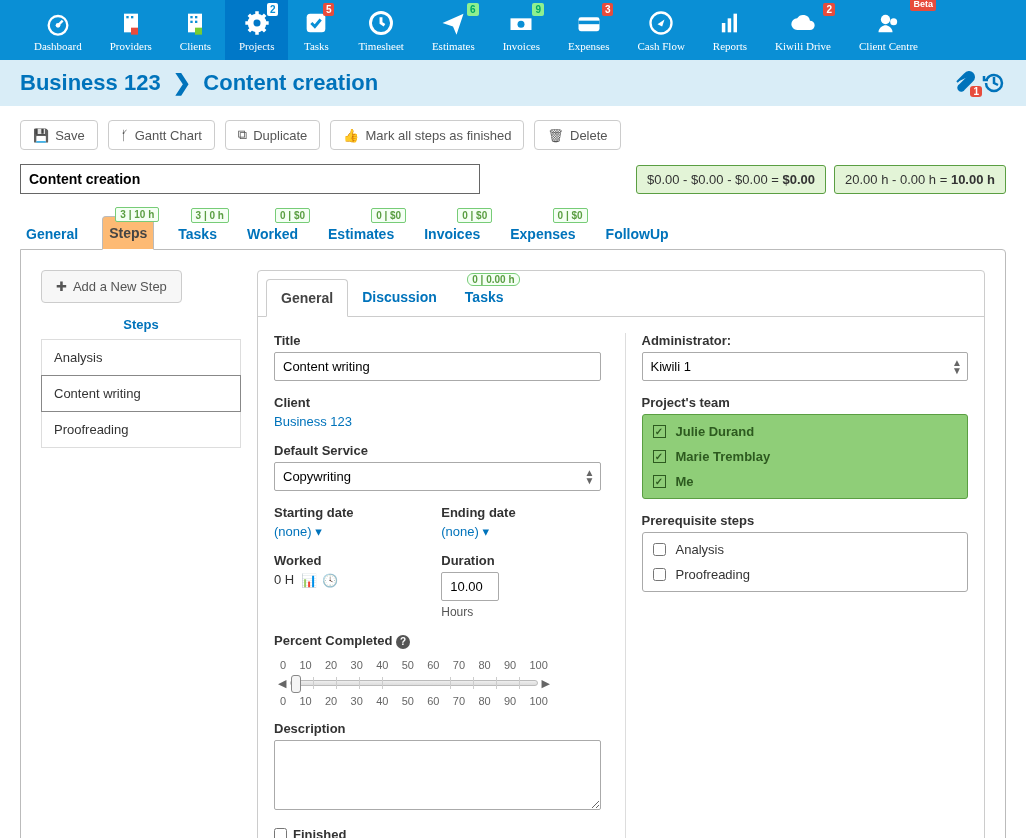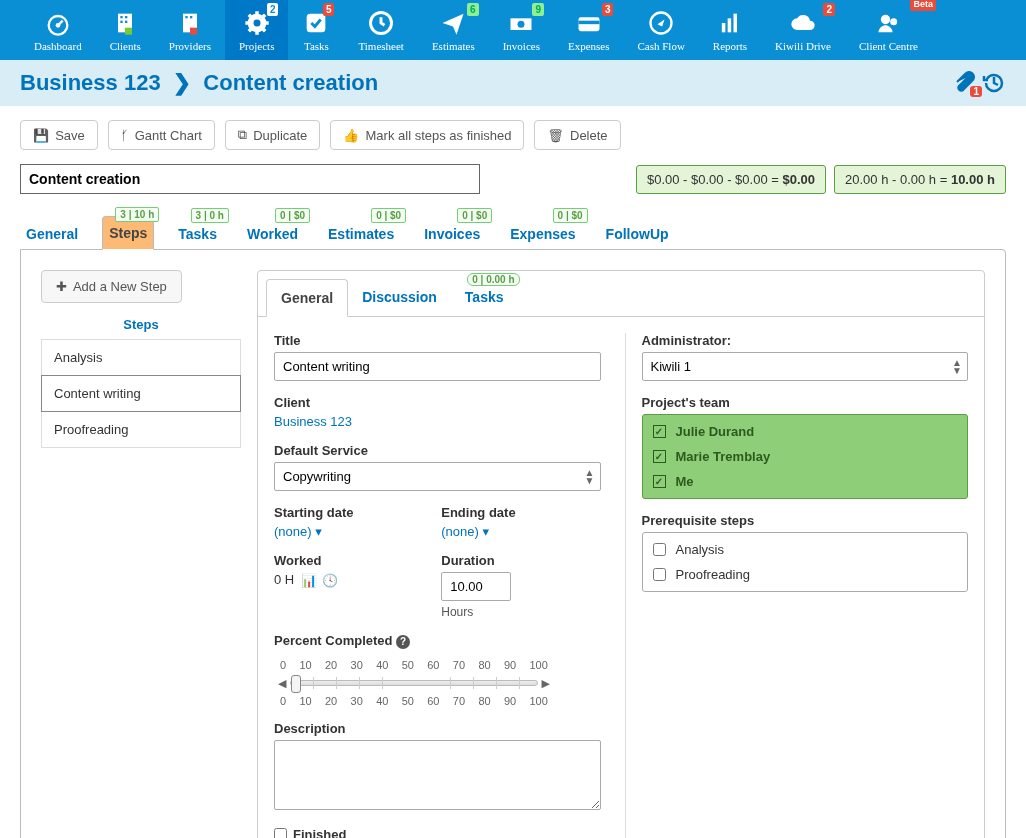--- a/index.html
+++ b/index.html
@@ -40,21 +40,21 @@
 .rightcol { flex:1; border:1px solid #ccc; border-radius:4px;}
 .inner-tabs { display:flex; border-bottom:1px solid #ccc; padding:0;}
 .itab { padding:10px 14px; font-size:14px; font-weight:bold; color:#0073bb; cursor:pointer; position:relative;}
 .itab.active { border:1px solid #ccc; border-bottom:1px solid #fff; margin-bottom:-1px; border-radius:4px 4px 0 0; background:#fff; color:#444;}
 .itab-badge { position:absolute; top:-6px; right:-2px; border:1px solid #7c7; background:#f4fff4; color:#5a9e42; font-size:10px; padding:0 4px; border-radius:6px;}
 .form-area { padding:16px; display:flex; gap:24px;}
 .fcol { flex:1;}
 .fcol.right { border-left:1px solid #ddd; padding-left:16px;}
 .flabel { font-weight:bold; margin-bottom:4px; display:block; font-size:13px;}
 .finput { width:100%; border:1px solid #aaa; padding:6px 8px; font-size:13px; border-radius:2px;}
-.finput.small { width:70px;}
+.finput.small { width:58px;}
 .frow { margin-bottom:14px;}
 .frow2 { display:flex; gap:8px;}
 .frow2 > div { flex:1;}
 .link { color:#0073bb; cursor:pointer;}
 .select-wrap { position:relative;}
 .select-arrows { position:absolute; right:6px; top:50%; transform:translateY(-50%); font-size:10px; line-height:8px; color:#666; pointer-events:none;}
 .team-box { border:1px solid #5a9e42; background:#8fce78; border-radius:3px; padding:4px 0;}
 .team-row { padding:5px 10px; display:flex; align-items:center; gap:10px; font-weight:bold; color:#2d5a1f;}
 .team-check { width:13px; height:13px; border:1px solid #2d5a1f; display:inline-flex; align-items:center; justify-content:center; font-size:10px; color:#2d5a1f;}
 .prereq-box { border:1px solid #aaa; border-radius:3px; padding:4px 0;}
@@ -84,37 +84,37 @@
         </svg>
       </div>
       <div class="nav-label">Dashboard</div>
     </div>
     <div class="nav-item">
       <div class="nav-icon">
         <svg width="28" height="28" viewBox="0 0 24 24">
           <rect x="6" y="4" width="12" height="16" fill="#fff"></rect>
           <rect x="8" y="6" width="2" height="2" fill="#0a8fd5"></rect>
           <rect x="12" y="6" width="2" height="2" fill="#0a8fd5"></rect>
+          <rect x="12" y="16" width="6" height="6" fill="#e74c3c"></rect>
+        </svg>
+      </div>
+      <div class="nav-label">Providers</div>
+    </div>
+    <div class="nav-item">
+      <div class="nav-icon">
+        <svg width="28" height="28" viewBox="0 0 24 24">
+          <rect x="6" y="4" width="12" height="16" fill="#fff"></rect>
+          <rect x="8" y="6" width="2" height="2" fill="#0a8fd5"></rect>
+          <rect x="12" y="6" width="2" height="2" fill="#0a8fd5"></rect>
           <rect x="8" y="10" width="2" height="2" fill="#0a8fd5"></rect>
           <rect x="12" y="10" width="2" height="2" fill="#0a8fd5"></rect>
           <rect x="12" y="16" width="6" height="6" fill="#7c3"></rect>
         </svg>
       </div>
       <div class="nav-label">Clients</div>
-    </div>
-    <div class="nav-item">
-      <div class="nav-icon">
-        <svg width="28" height="28" viewBox="0 0 24 24">
-          <rect x="6" y="4" width="12" height="16" fill="#fff"></rect>
-          <rect x="8" y="6" width="2" height="2" fill="#0a8fd5"></rect>
-          <rect x="12" y="6" width="2" height="2" fill="#0a8fd5"></rect>
-          <rect x="12" y="16" width="6" height="6" fill="#e74c3c"></rect>
-        </svg>
-      </div>
-      <div class="nav-label">Providers</div>
     </div>
     <div class="nav-item active">
       <div class="nav-icon">
         <svg width="28" height="28" viewBox="0 0 24 24">
           <circle cx="12" cy="12" r="8" fill="#fff"></circle>
           <circle cx="12" cy="12" r="3" fill="#0078c8"></circle>
           <path d="M12 2v4M12 18v4M2 12h4M18 12h4M5 5l3 3M16 16l3 3M5 19l3-3M16 8l3-3" stroke="#fff" stroke-width="3"></path>
         </svg>
       </div>
       <div class="nav-label">Projects</div>

